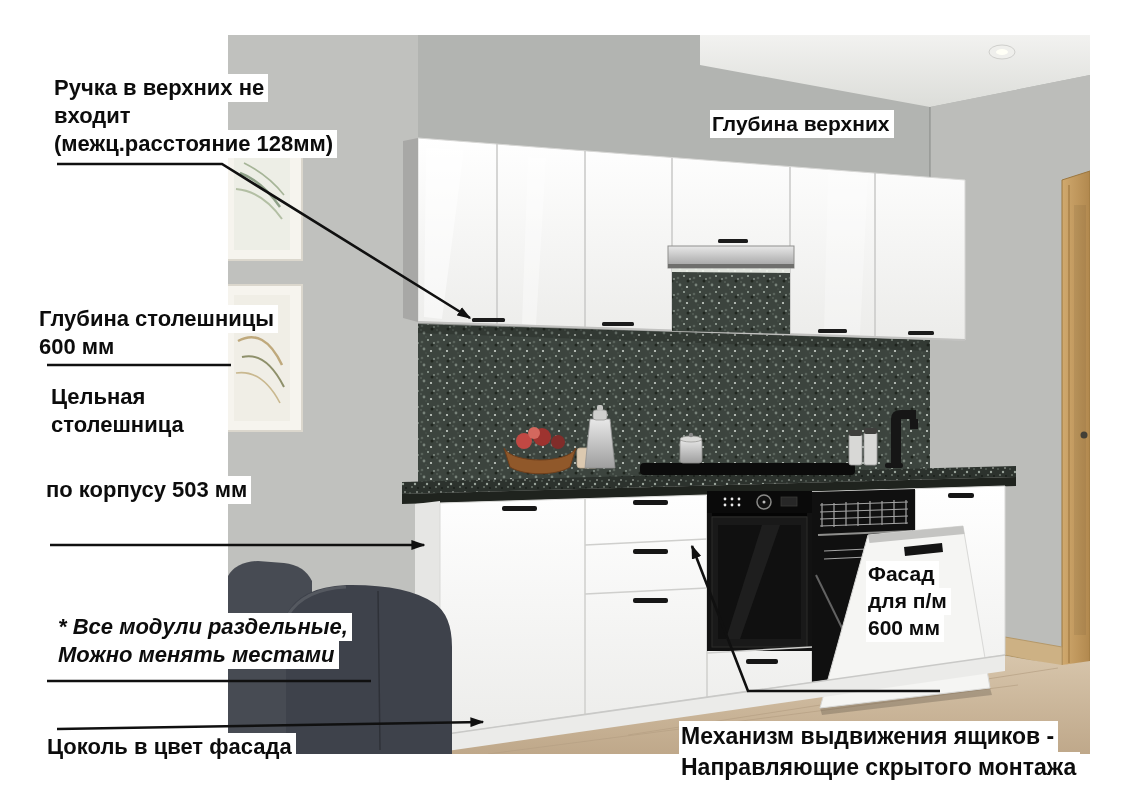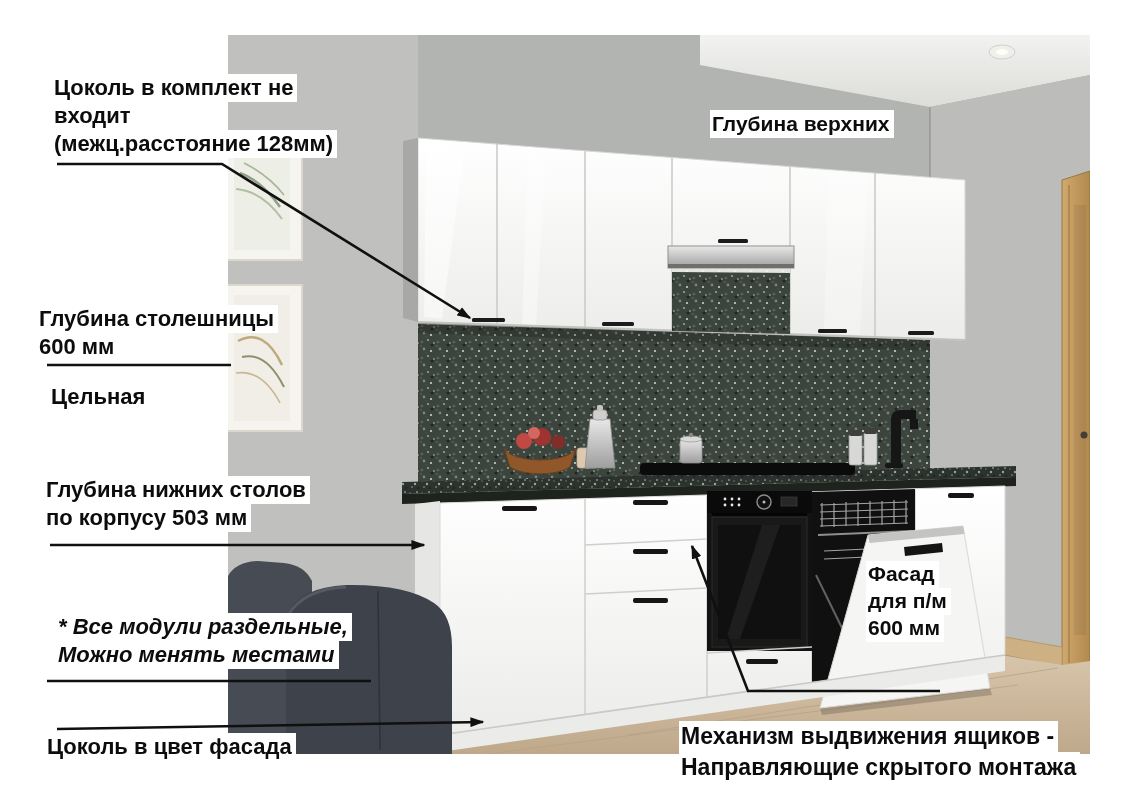--- a/index.html
+++ b/index.html
@@ -237,40 +237,40 @@
       <polyline points="57,164 222,164 470,318" marker-end="url(#ah)"></polyline>
       <line x1="47" y1="365" x2="231" y2="365"></line>
       <line x1="50" y1="545" x2="424" y2="545" marker-end="url(#ah)"></line>
       <line x1="47" y1="681" x2="371" y2="681"></line>
       <line x1="57" y1="729" x2="483" y2="722" marker-end="url(#ah)"></line>
       <polyline points="940,691 748,691 692,546" marker-end="url(#ah)"></polyline>
     </g>
   </svg>
 
   <div class="label" style="left:52px;top:74px;">
-    <span class="ln">Цоколь в комплект не</span>
+    <span class="ln">Ручка в верхних не</span>
     <span class="ln">входит</span>
     <span class="ln">(межц.расстояние 128мм)</span>
   </div>
 
   <div class="label sm" style="left:710px;top:110px;">
     <span class="ln">Глубина верхних</span>
   </div>
 
   <div class="label" style="left:37px;top:305px;">
     <span class="ln">Глубина столешницы</span>
     <span class="ln">600 мм</span>
   </div>
 
   <div class="label" style="left:49px;top:383px;">
     <span class="ln">Цельная</span>
+    <span class="ln">столешница</span>
   </div>
 
   <div class="label" style="left:44px;top:476px;">
-    <span class="ln">Глубина нижних столов</span>
     <span class="ln">по корпусу 503 мм</span>
   </div>
 
   <div class="label it" style="left:56px;top:613px;">
     <span class="ln">* Все модули раздельные,</span>
     <span class="ln">Можно менять местами</span>
   </div>
 
   <div class="label" style="left:45px;top:733px;">
     <span class="ln">Цоколь в цвет фасада</span>

